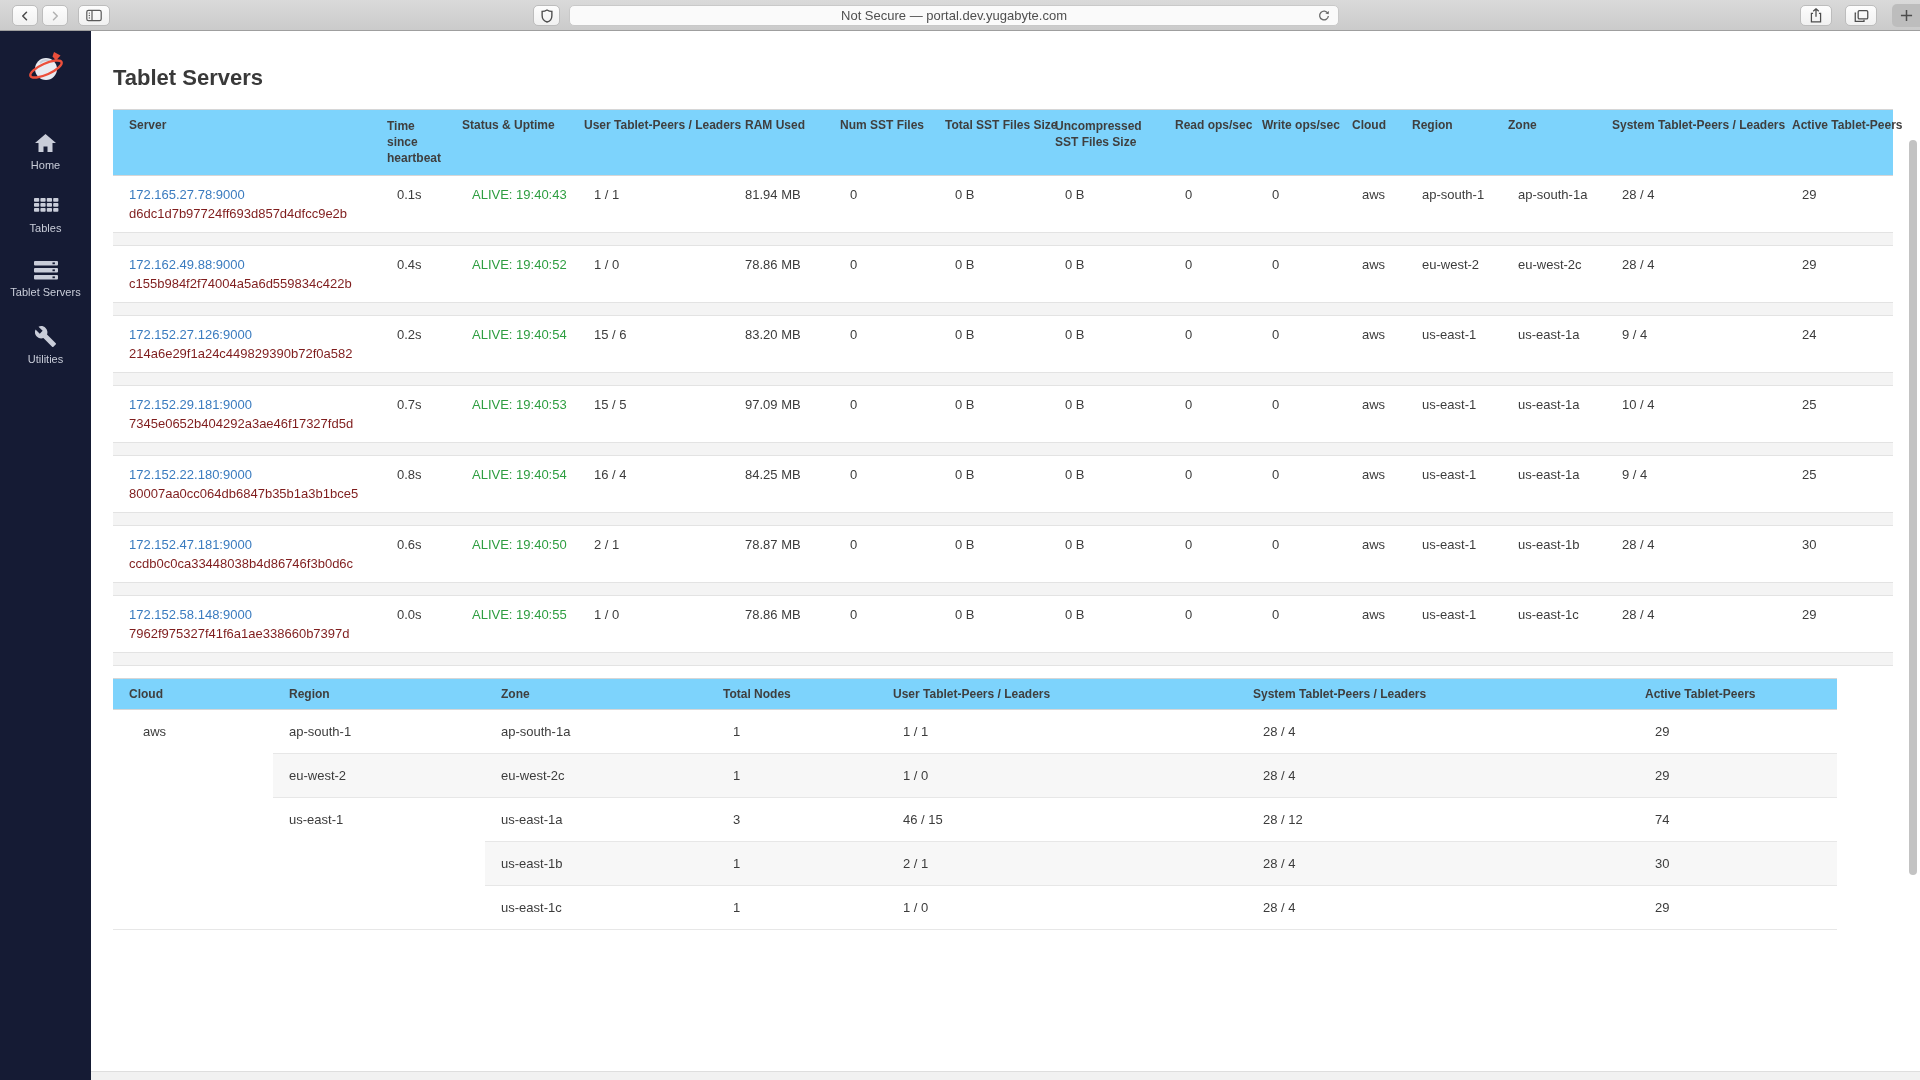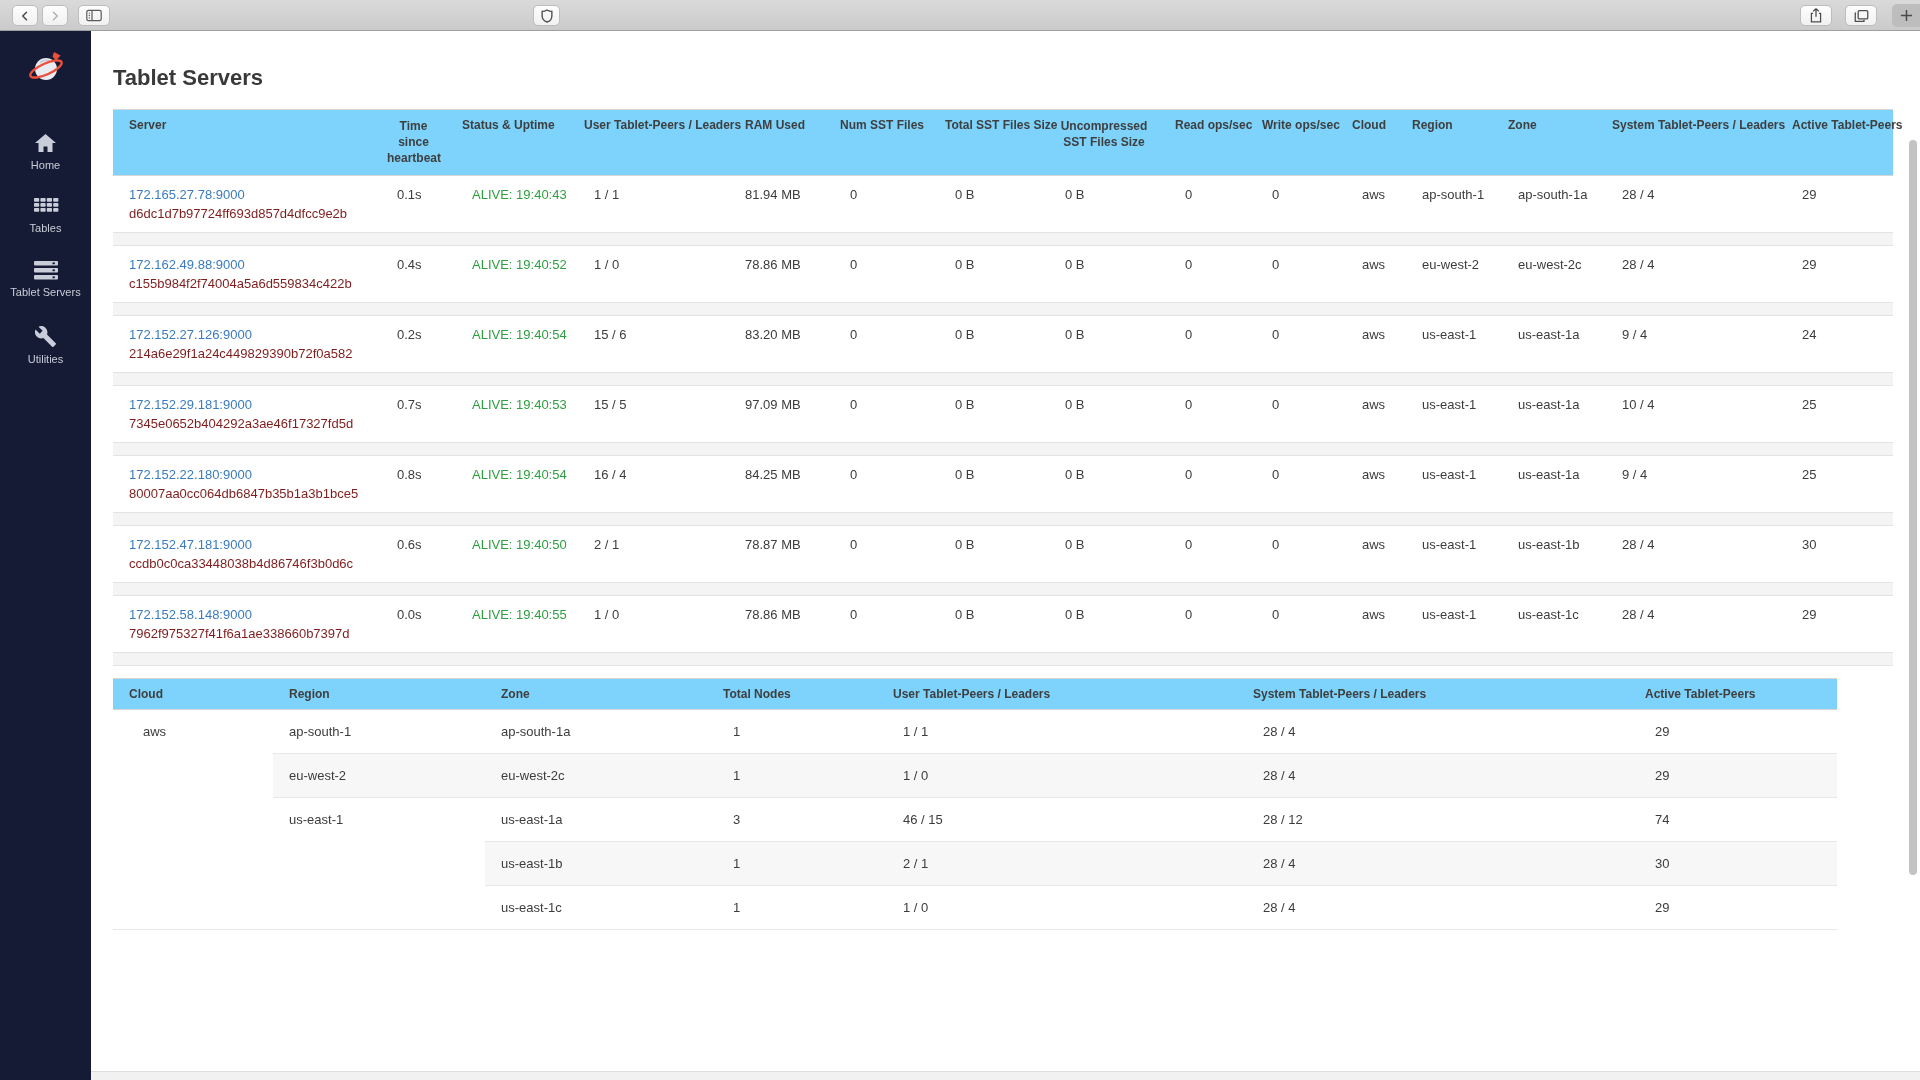--- a/index.html
+++ b/index.html
@@ -39,21 +39,21 @@
   h3.zone-title { font-size:19px; font-weight:bold; color:#393939; margin-top:22px; }
 
   
   table { border-collapse:collapse; table-layout:fixed; }
   #servers-table { width:1780px; margin-top:18px; }
   #zone-table    { width:1724px; margin-top:12px; }
 
   th { text-align:left; font-size:12px; font-weight:bold; color:#3f3f3f;
        background:#7dd3fc; border-top:1px solid #d6d6d6; border-bottom:1px solid #d6d6d6;
        padding:8px 6px 8px 16px; vertical-align:top; white-space:nowrap;margin-top:8px; }
-  th.wrap { white-space:normal; line-height:1.35;text-align:center; }
+  th.wrap { white-space:normal; line-height:1.35; }
 
   td { font-size:13px; color:#3c3c3c; vertical-align:top;
        padding:11px 6px 11px 26px; background:#fff; white-space:nowrap; }
 
   #servers-table td.server-cell { padding-left:16px; }
   #servers-table tr.spacer td { height:13px; padding:0; background:#f4f4f4;
        border-top:1px solid #e3e3e3; border-bottom:1px solid #e3e3e3; }
   .server-link { color:#3a7bbf; text-decoration:none; display:block; margin-bottom:4px; }
   .server-uuid { color:#7f1d1d; }
   .status-alive { color:#2e9e41; }
@@ -92,20 +92,29 @@
         <circle cx="4.2" cy="8" r="0.9" fill="#5a5a5a"></circle>
         <circle cx="4.2" cy="11" r="0.9" fill="#5a5a5a"></circle>
     </svg>
   </button>
 
   <button class="cbtn" style="left:533px;width:27px;">
     <svg width="12" height="14" viewBox="0 0 16 18">
       <path d="M8 1 C10.2 2.4 12.4 2.9 14.5 2.9 V8.5 C14.5 12.8 11.8 15.9 8 17 C4.2 15.9 1.5 12.8 1.5 8.5 V2.9 C3.6 2.9 5.8 2.4 8 1 Z" fill="none" stroke="#4c4c4c" stroke-width="1.8"></path>
     </svg>
   </button>
+  <div class="urlbar">
+    <span class="url-text">Not Secure — portal.dev.yugabyte.com</span>
+    <span class="reload">
+      <svg width="14" height="14" viewBox="0 0 16 16">
+        <path d="M12.5 5.2 A5 5 0 1 0 13 8" fill="none" stroke="#6b6b6b" stroke-width="1.5"></path>
+        <path d="M13.8 2.2 L13.2 6 L9.6 5.2 Z" fill="#6b6b6b"></path>
+      </svg>
+    </span>
+  </div>
 
   <button class="cbtn" style="left:1800px;width:32px;">
     <svg width="14" height="15" viewBox="0 0 16 18">
       <path d="M8 1 V10 M5 3.5 L8 1 L11 3.5" fill="none" stroke="#4c4c4c" stroke-width="1.5" stroke-linecap="round" stroke-linejoin="round"></path>
       <path d="M4.5 6.5 H2.5 V16.5 H13.5 V6.5 H11.5" fill="none" stroke="#4c4c4c" stroke-width="1.5"></path>
     </svg>
   </button>
   <button class="cbtn" style="left:1845px;width:32px;">
     <svg width="15" height="14" viewBox="0 0 18 16">
       <rect x="5" y="1.5" width="11.5" height="10" rx="1.5" fill="none" stroke="#4c4c4c" stroke-width="1.5"></rect>

